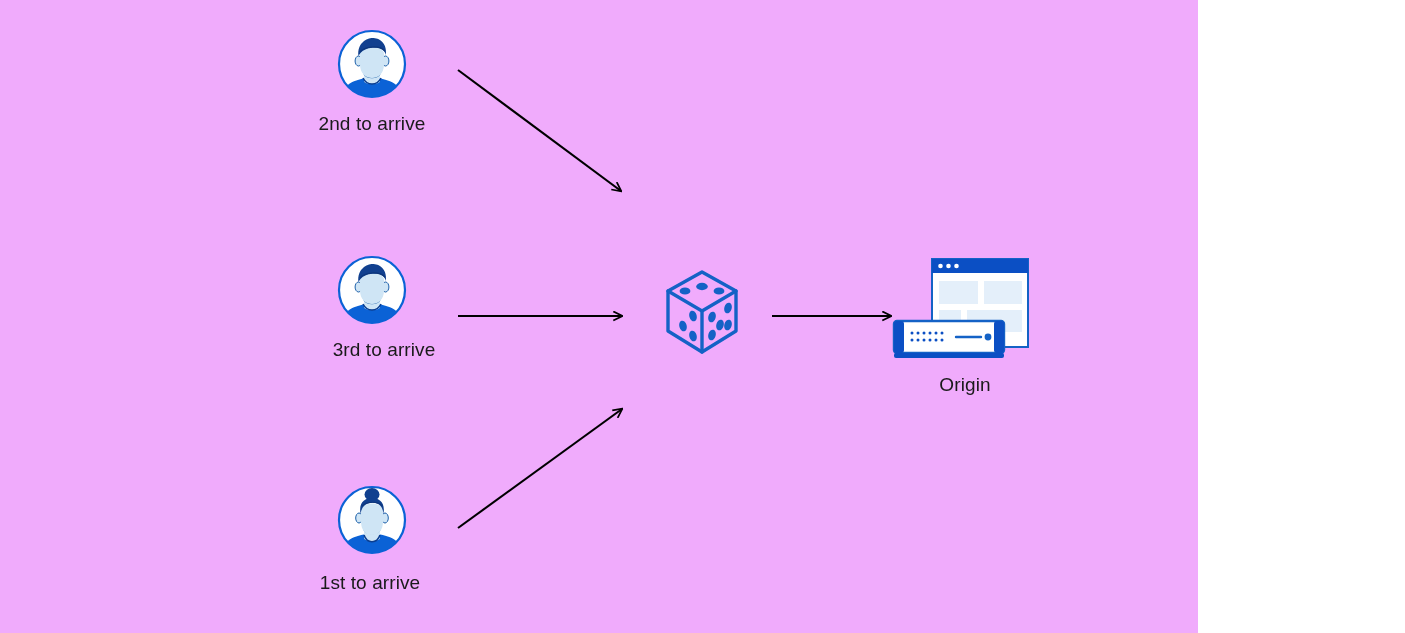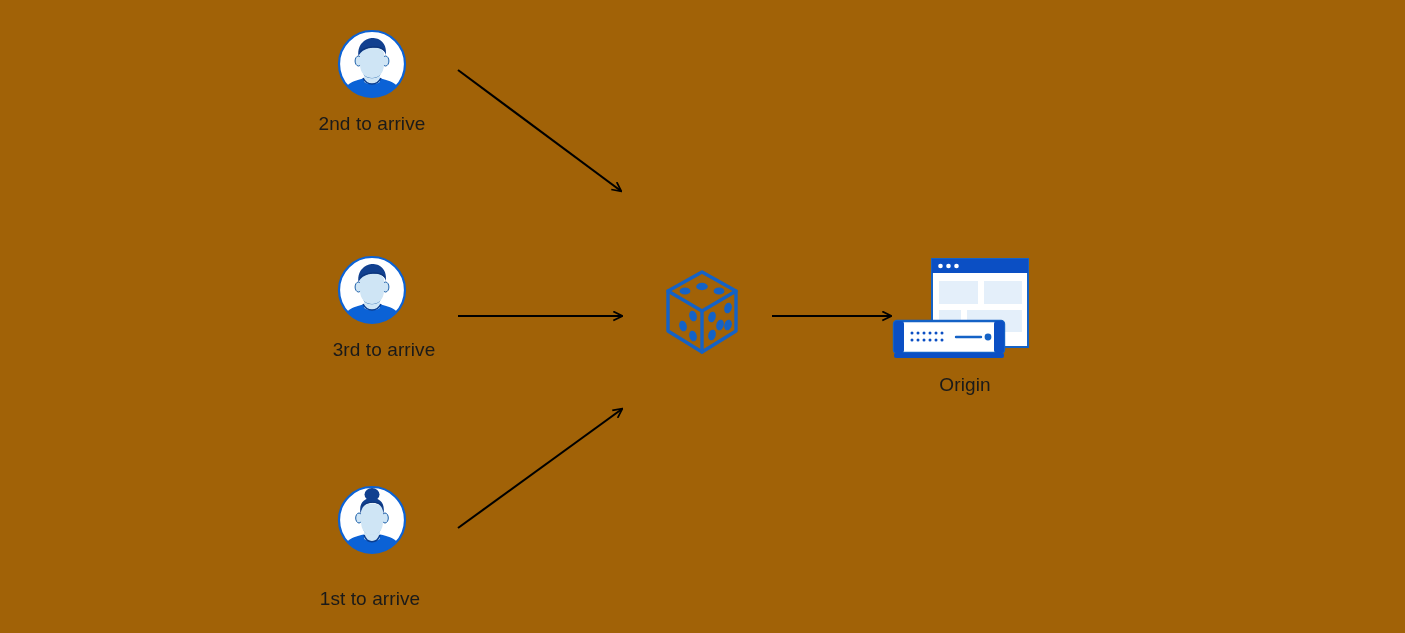--- a/index.html
+++ b/index.html
@@ -6,23 +6,23 @@
     margin: 0;
     padding: 0;
     background: #ffffff;
   }
   body {
     font-family: "Liberation Sans", sans-serif;
     -webkit-font-smoothing: antialiased;
   }
   #canvas {
     position: relative;
-    width: 1405px;
+    width: 1198px;
     height: 633px;
-    background: #a16207;
+    background: #f0abfc;
     overflow: hidden;
   }
   .node {
     position: absolute;
   }
   .node-label {
     position: absolute;
     width: 260px;
     text-align: center;
     font-size: 19px;
@@ -139,21 +139,21 @@
         <path d="M28 51 C31 60 41 60 44 51" fill="none" stroke="#0b3e91" stroke-width="1.6"></path>
         <ellipse cx="23" cy="34" rx="3.3" ry="5" fill="#cfe5f5" stroke="#1a5ea8" stroke-width="1"></ellipse>
         <ellipse cx="49" cy="34" rx="3.3" ry="5" fill="#cfe5f5" stroke="#1a5ea8" stroke-width="1"></ellipse>
         <path d="M25 27 C25 17 47 17 47 27 L47 37 C47 47 42 51 36 51 C30 51 25 47 25 37 Z" fill="#cfe5f5"></path>
 
         <ellipse cx="36" cy="10.5" rx="7.5" ry="6.5" fill="#11408f"></ellipse>
         <path d="M24.5 30 C22.5 18 29 14 36 14 C43 14 49.5 18 47.5 30 C47 25 45 21 41 19.5 C37 18 31 19 28 22 C26 24 25 27 24.5 30 Z" fill="#11408f"></path>
         <path d="M26 22 C31 17 42 17 46.5 22" fill="none" stroke="#0d357a" stroke-width="1.1"></path>
       </g>
     </svg>
-    <div class="node-label" style="left:240px; top:588px;">1st to arrive</div>
+    <div class="node-label" style="left:240px; top:572px;">1st to arrive</div>
   </div>
 
   <div class="node">
     <svg class="dice" style="left:662px; top:268px;" width="80" height="88" viewBox="0 0 80 88">
       <g fill="none" stroke="#1462c6" stroke-width="3.4" stroke-linejoin="round" stroke-linecap="round">
 
         <path d="M40 4 L74 23 L74 63 L40 84 L6 63 L6 23 Z"></path>
         <path d="M6 23 L40 43 L74 23"></path>
         <path d="M40 43 L40 84"></path>
       </g>

